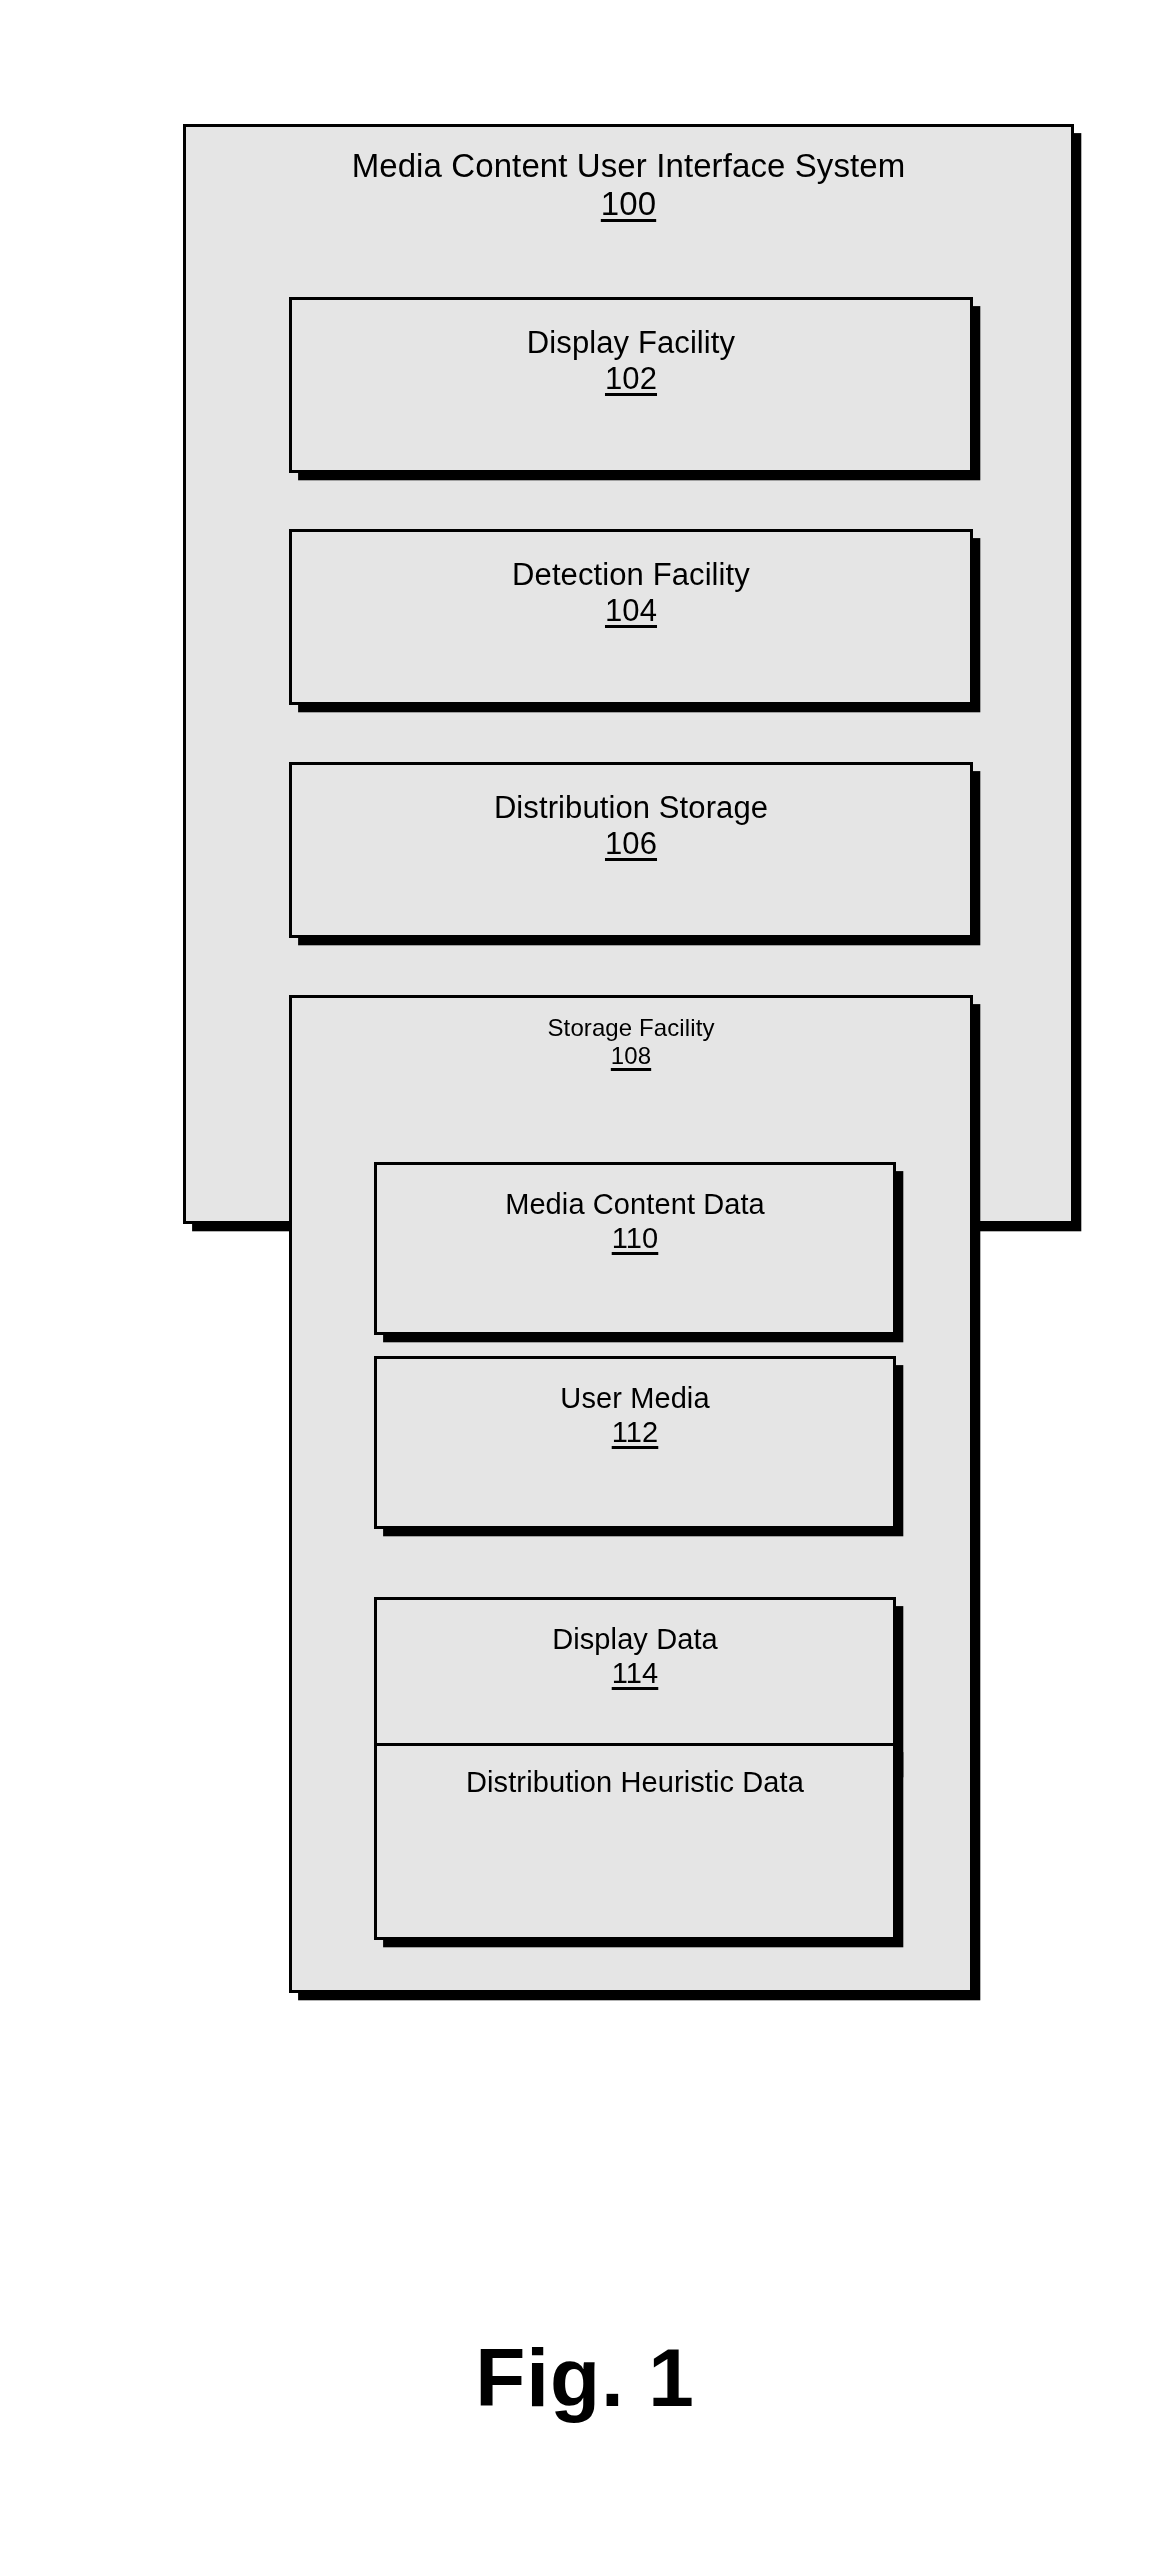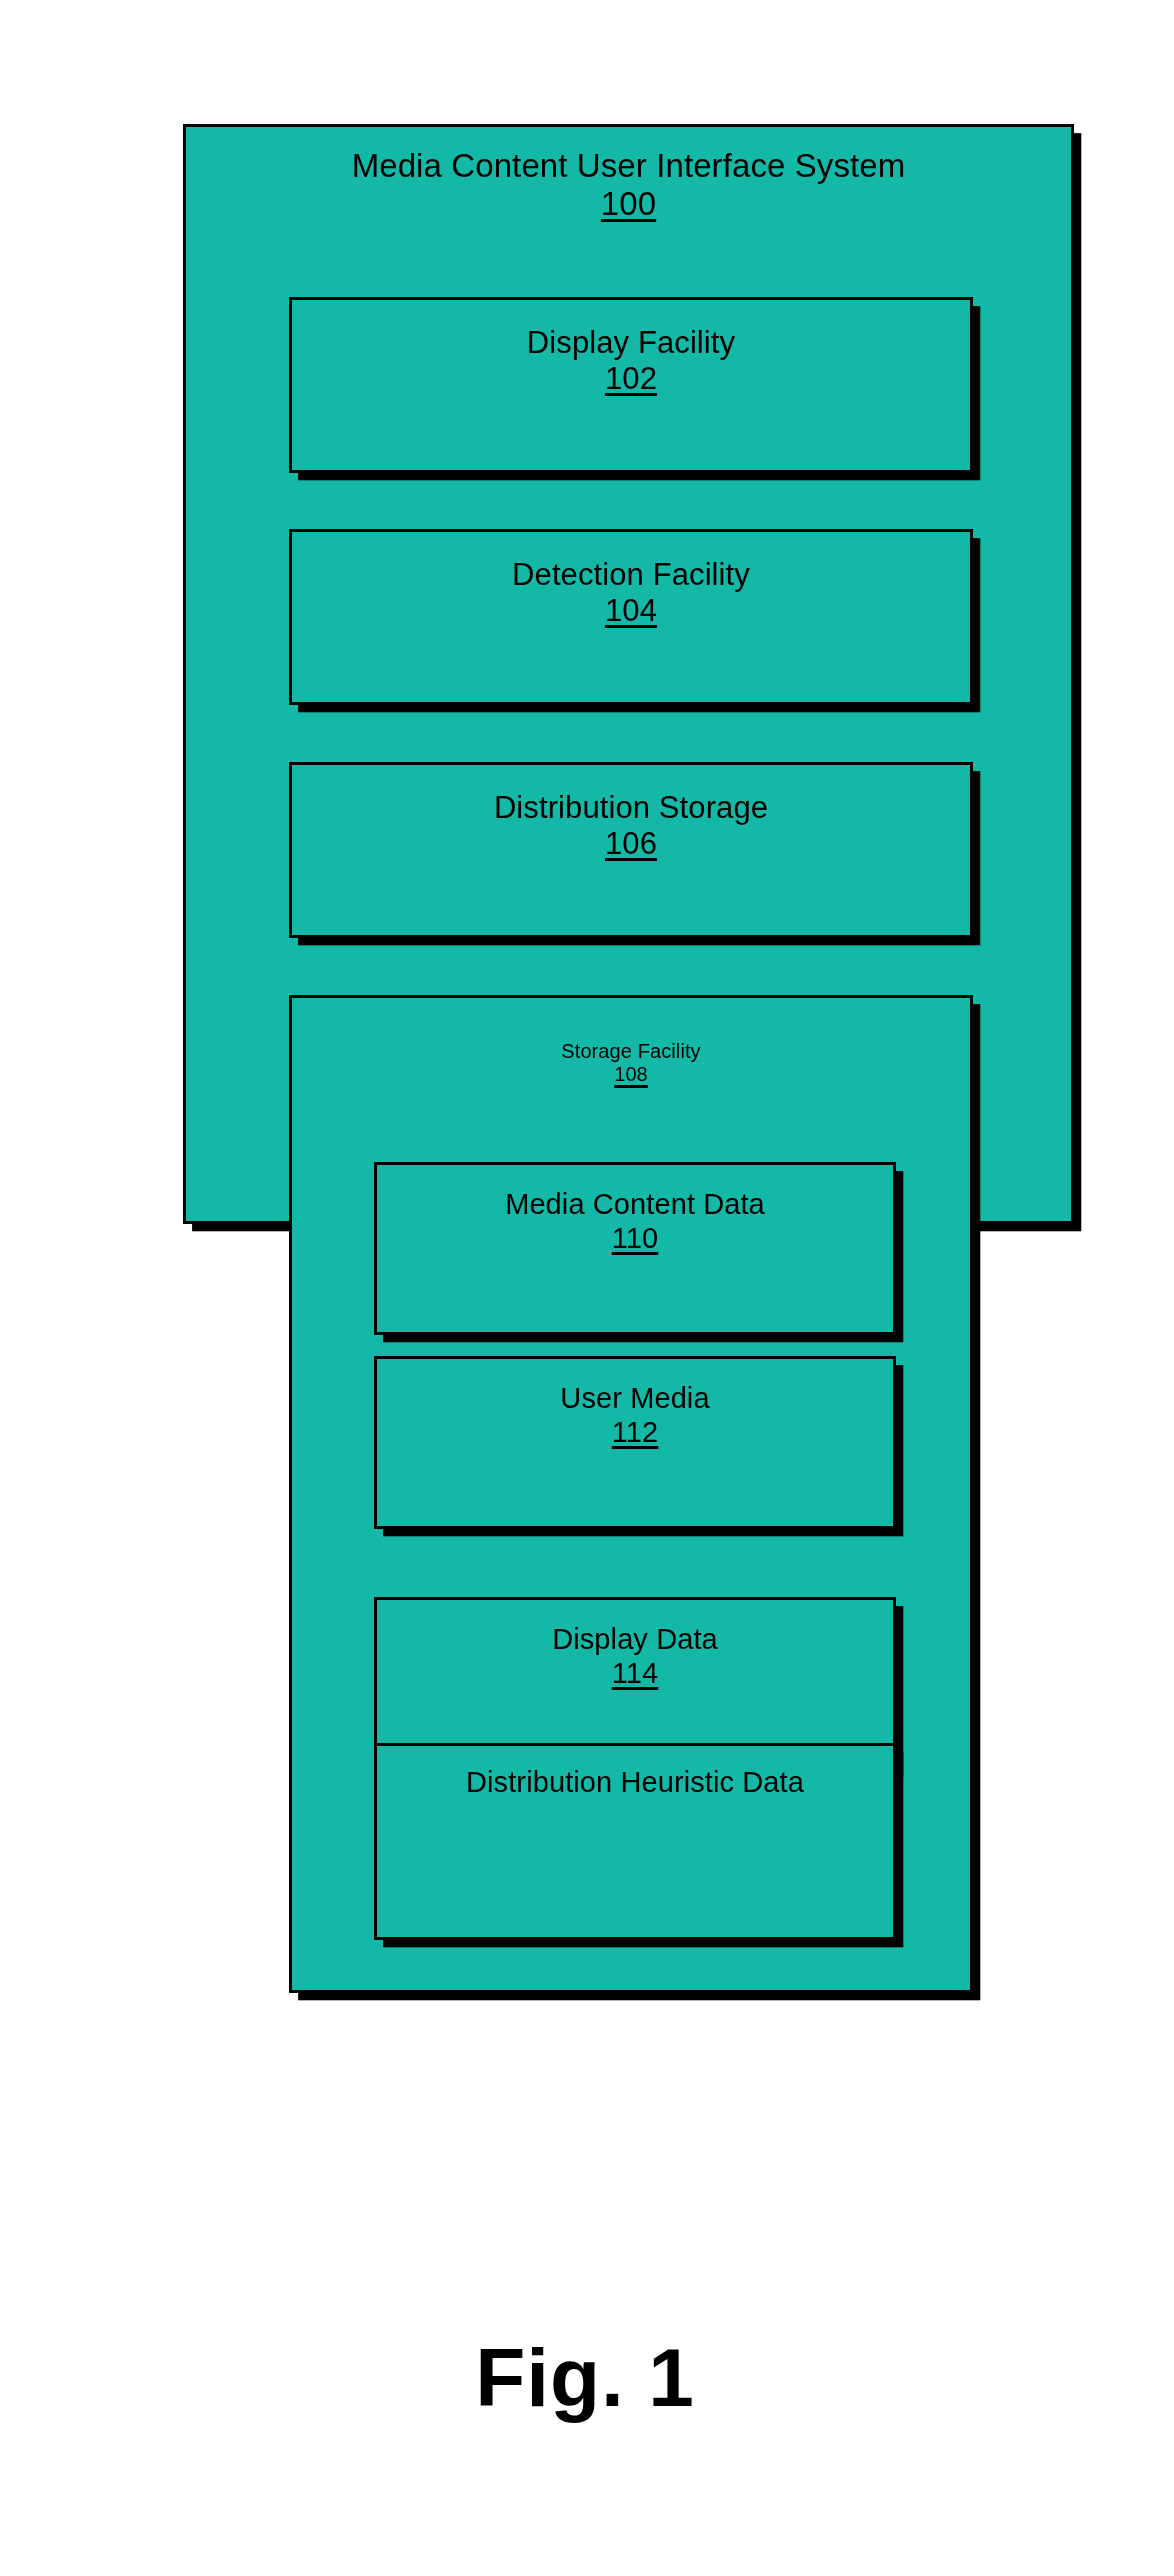--- a/index.html
+++ b/index.html
@@ -12,21 +12,21 @@
     height: 2576px;
     position: relative;
     font-family: "Liberation Sans", sans-serif;
     color: #000000;
     overflow: hidden;
   }
 
   
   .pbox {
     position: absolute;
-    background: #14b8a6;
+    background: #e5e5e5;
     border: 3.7px solid #000000;
     box-sizing: border-box;
     box-shadow: 8.2px 8.2px 0 -0.9px #000000;
   }
 
   .boxlabel {
     position: absolute;
     left: 0;
     right: 0;
     text-align: center;
@@ -68,22 +68,22 @@
   #facility-distribution { top: 635px; }
 
   
   #facility-storage {
     left: 103px;
     top: 868px;
     width: 684px;
     height: 998px;
   }
   #storage-title {
-    top: 42px;
-    font-size: 20px;
+    top: 16px;
+    font-size: 24px;
   }
 
   
   .databox {
     left: 82px;
     width: 522px;
     height: 173px;
   }
   .databox .boxlabel {
     top: 23px;

